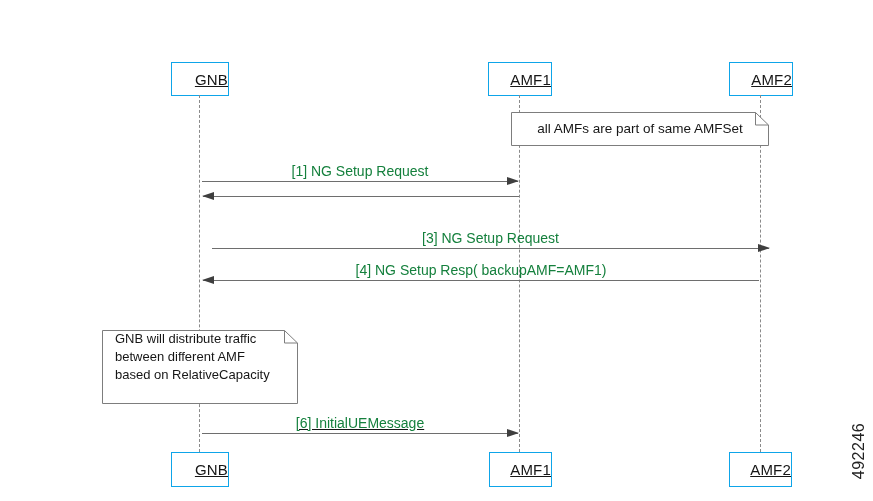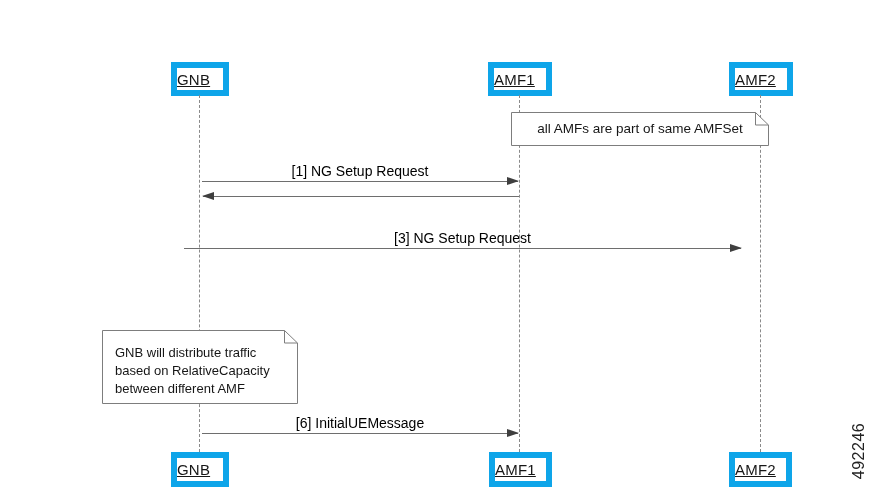--- a/index.html
+++ b/index.html
@@ -13,27 +13,28 @@
     position: relative;
     width: 873px;
     height: 501px;
     background: #ffffff;
     overflow: hidden;
   }
   
   .actor {
     position: absolute;
     box-sizing: border-box;
-    border: 6px solid #0ea5e9;
+    border: 1px solid #0ea5e9;
     background: #ffffff;
     display: flex;
     align-items: center;
-    justify-content: flex-start;
+    justify-content: flex-end;
     font-size: 15px;
     letter-spacing: 0.2px;
+    padding-left: 9px;
   }
   .actor .actor-name {
     text-decoration: underline;
     white-space: nowrap;
   }
   
   .lifeline {
     position: absolute;
     width: 0;
     border-left: 1px dashed #8a8a8a;
@@ -43,21 +44,21 @@
   .message {
     position: absolute;
     z-index: 2;
   }
   .msg-label {
     font-size: 14px;
     line-height: 15px;
     text-align: center;
     white-space: nowrap;
     margin-bottom: 2px;
-    color: #000000;
+    color: #15803d;
   }
   .msg-line {
     position: relative;
     height: 0;
     border-top: 1.4px solid #6e6e6e;
   }
   .arrowhead {
     position: absolute;
     width: 0;
     height: 0;
@@ -90,21 +91,21 @@
   }
   .note1-text {
     font-size: 13.5px;
     line-height: 34px;
     text-align: center;
     white-space: nowrap;
   }
   .note2-text {
     font-size: 13px;
     line-height: 18px;
-    padding: 14px 0 0 13px;
+    padding: 0 0 0 13px;
   }
   .note2-text div {
     white-space: nowrap;
   }
   
   .figure-id {
     position: absolute;
     left: 824px;
     top: 442px;
     width: 70px;
@@ -160,42 +161,48 @@
       <span class="arrowhead right"></span>
     </div>
   </div>
 
   <div class="message" style="left:203px; top:196px; width:316px;">
     <div class="msg-line">
       <span class="arrowhead left"></span>
     </div>
   </div>
 
-  <div class="message" style="left:184px; top:231px; width:557px;">
+  <div class="message" style="left:212px; top:231px; width:557px;">
     <div class="msg-label">[3] NG Setup Request</div>
     <div class="msg-line">
       <span class="arrowhead right"></span>
     </div>
   </div>
 
+  <div class="message" style="left:203px; top:263px; width:556px;">
+    <div class="msg-label">[4] NG Setup Resp( backupAMF=AMF1)</div>
+    <div class="msg-line">
+      <span class="arrowhead left"></span>
+    </div>
+  </div>
 
 
   <div class="note" style="left:102px; top:330px; width:196px; height:74px;">
     <svg width="196" height="74" viewBox="0 0 196 74">
       <path d="M0.5,0.5 L182.5,0.5 L195.5,13 L195.5,73.5 L0.5,73.5 Z" fill="#ffffff" stroke="#7d7d7d" stroke-width="1"></path>
       <path d="M182.5,0.5 L182.5,13 L195.5,13" fill="none" stroke="#7d7d7d" stroke-width="1"></path>
     </svg>
     <div class="note-text note2-text">
       <div>GNB will distribute traffic</div>
+      <div>between different AMF</div>
       <div>based on RelativeCapacity</div>
-      <div>between different AMF</div>
-    </div>
-  </div>
-
-  <div class="message" style="left:202px; top:416px; width:316px;">
+    </div>
+  </div>
+
+  <div class="message" style="left:202px; top:416px; width:316px;text-decoration:underline;">
     <div class="msg-label">[6] InitialUEMessage</div>
     <div class="msg-line">
       <span class="arrowhead right"></span>
     </div>
   </div>
 
   <div class="figure-id">492246</div>
 
 </div>
 

